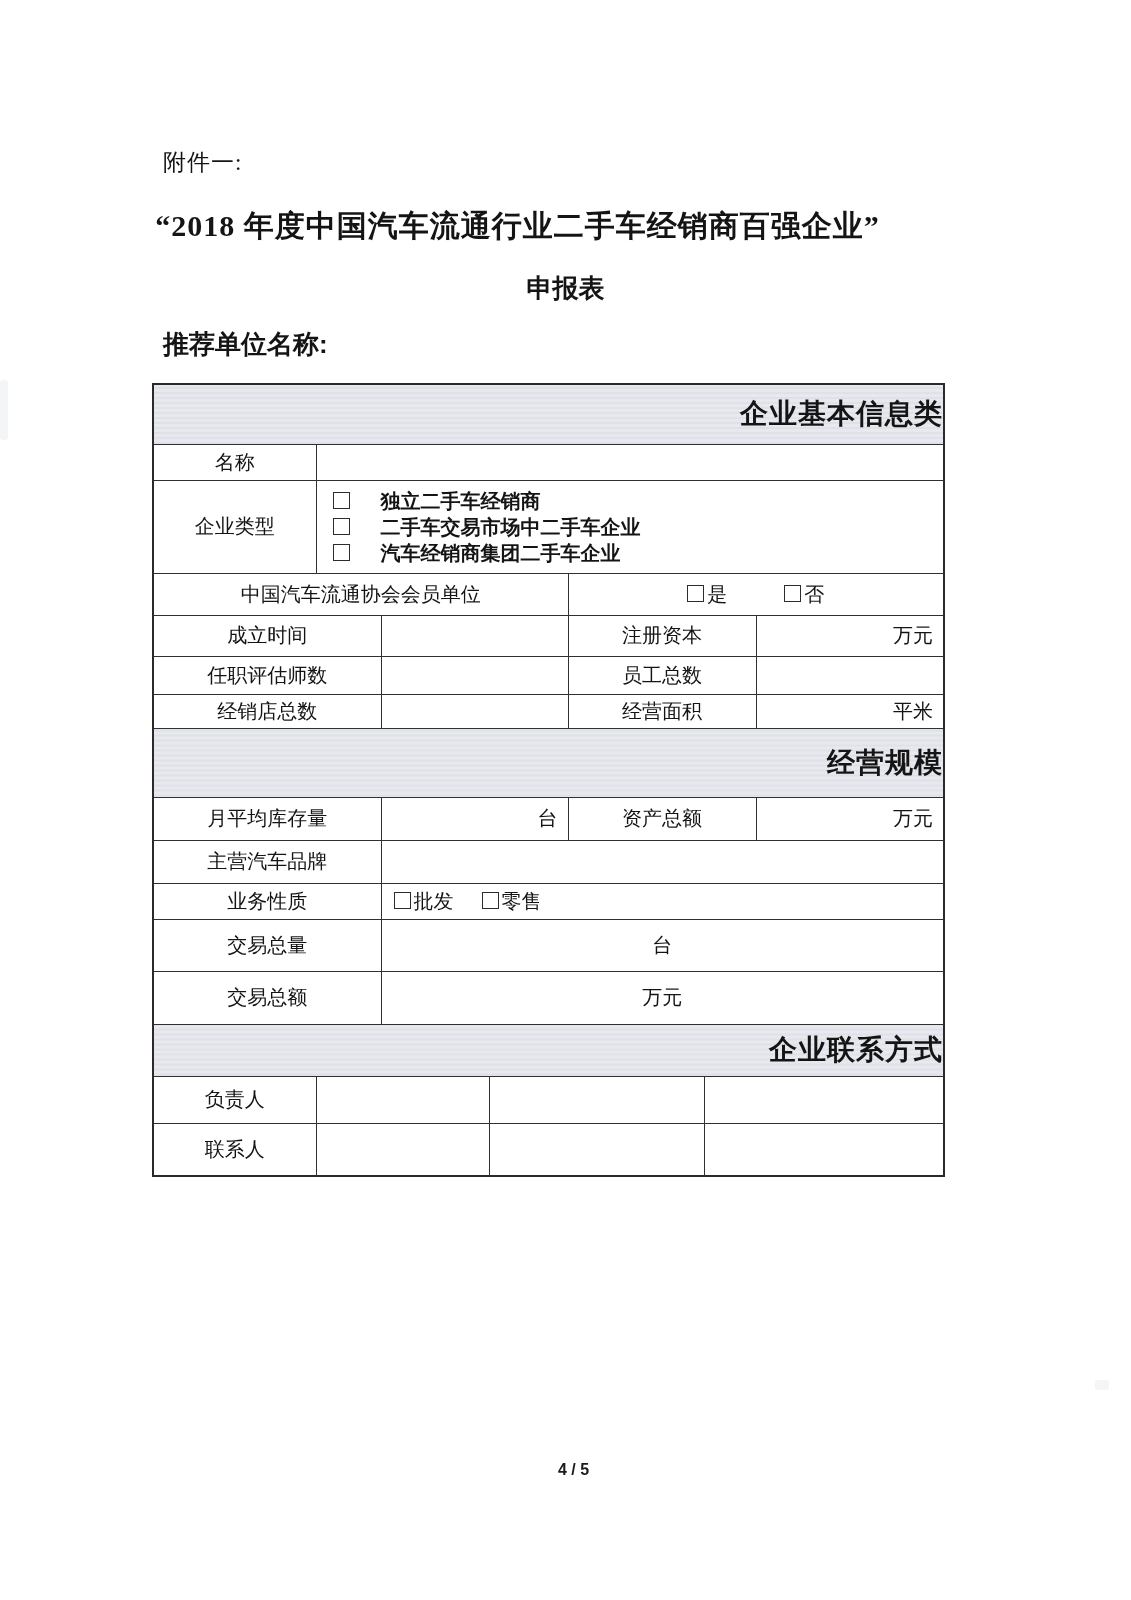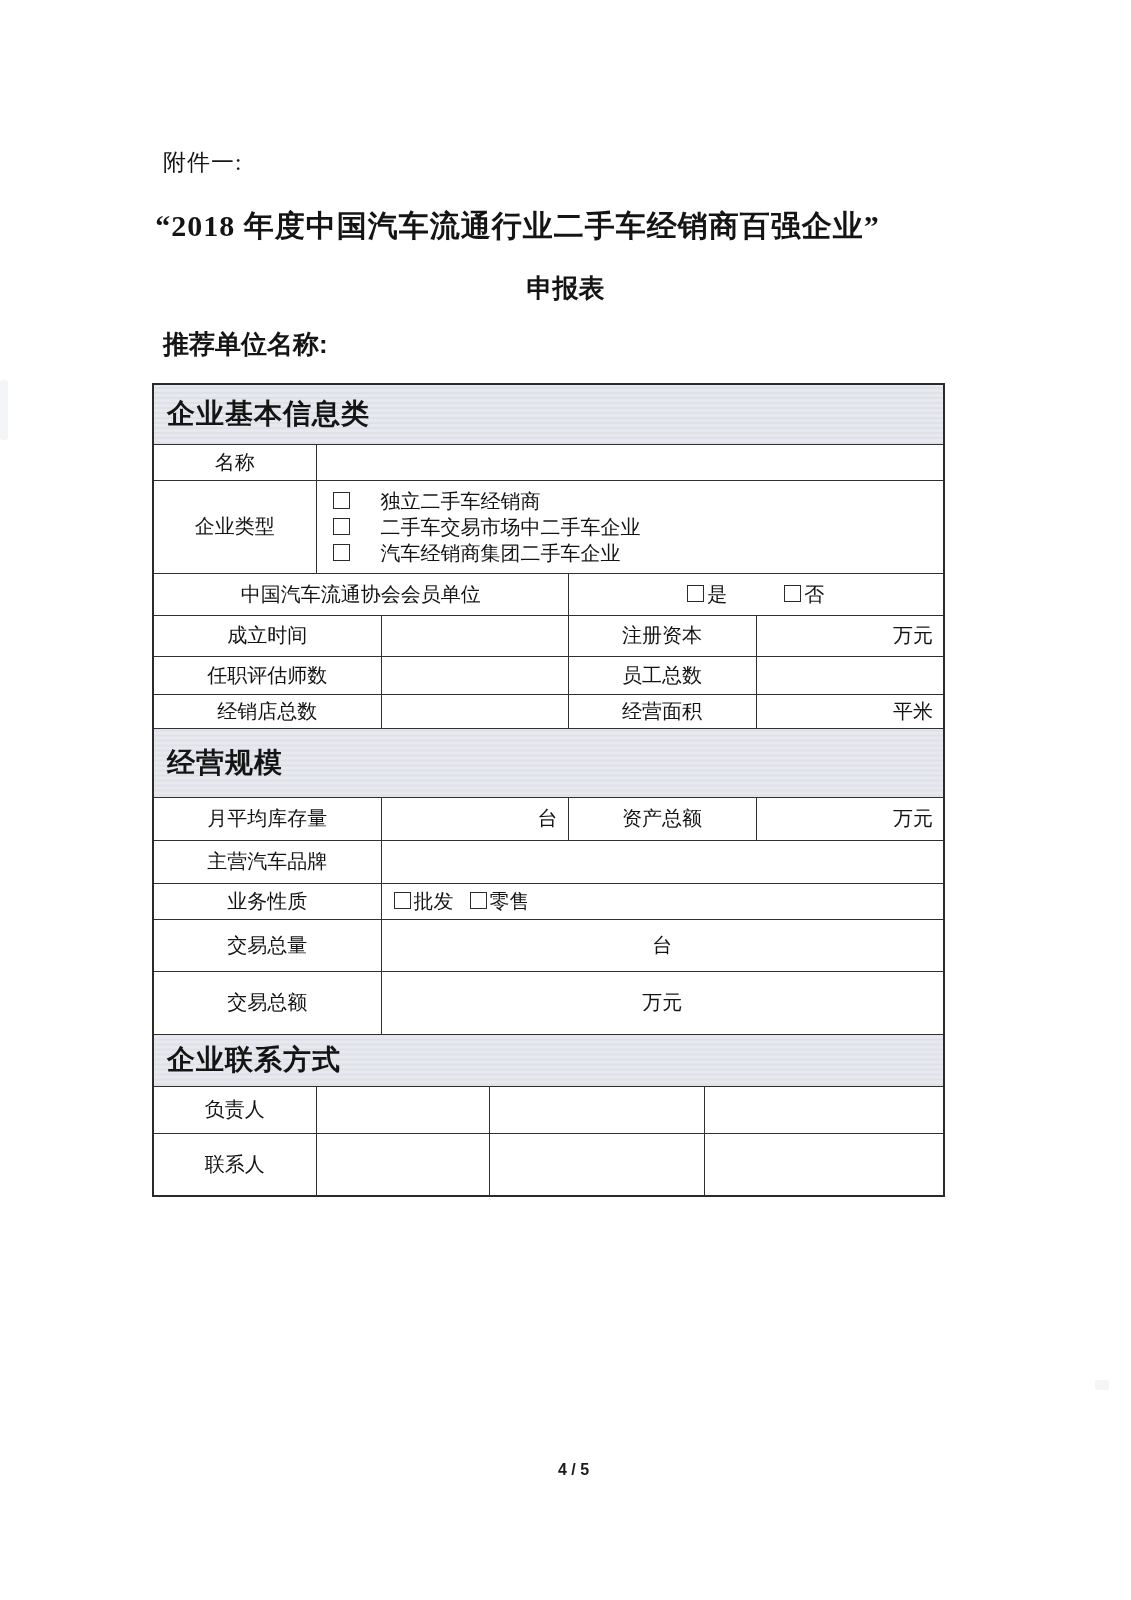--- a/index.html
+++ b/index.html
@@ -44,30 +44,30 @@
   td{
     border:1.6px solid #303030;
     padding:0;
     font-size:20px;
     vertical-align:middle;
     overflow:hidden;
   }
   
   .h60{height:60px}.h36{height:36px}.h91{height:91px}.h42{height:42px}
   .h41{height:41px}.h38{height:38px}.h34{height:34px}.h59{height:69px}
-  .h43{height:43px}.h52{height:52px}.h53{height:63px}.h62{height:52px}
+  .h43{height:43px}.h52{height:52px}.h53{height:53px}.h62{height:52px}
   .h47{height:47px}
 
   .sec{
     background:#e6e8ee;
     background-image:repeating-linear-gradient(0deg, rgba(90,100,120,0.05) 0 2px, rgba(255,255,255,0.04) 2px 5px);
     font-weight:bold;
     font-size:28px;
     font-family:"Liberation Sans", sans-serif;
-    text-align:left;
+    text-align:right;
     padding-left:13px;
     letter-spacing:1px;
   }
   .lbl{text-align:center;}
   .val-r{text-align:right;padding-right:10px;}
   .val-c{text-align:center;}
   .val-l{text-align:left;padding-left:12px;}
 
   .cb{
     display:inline-block;
@@ -75,32 +75,32 @@
     border:1.8px solid #2c2c2c;
     vertical-align:-1px;
     background:#fff;
   }
   .cbw{white-space:nowrap;}
   .cbw .cb{margin-right:3px;}
 
   .opt-list{padding:7px 0 7px 16px;}
   .opt{
     display:flex;align-items:center;
-    height:26px;line-height:26px;
+    height:26px;line-height:26px;font-weight:bold;
   }
   .opt .cb{margin-right:31px;flex:0 0 auto;}
 
   .member-choice .cbw + .cbw{margin-left:57px;}
 
   .period{
     text-align:center;font-weight:bold;font-size:27px;
     font-family:"Liberation Serif", serif;
     letter-spacing:1px;
   }
-  .biz .cbw + .cbw{margin-left:16px;}
+  .biz .cbw + .cbw{margin-left:28px;}
 
   .footer{
     position:absolute;left:0;top:1461px;width:1131px;
     text-align:center;
     font-family:"Liberation Sans", sans-serif;
     font-weight:bold;font-size:16px;
     color:#1a1a1a;
     margin-left:8px;
   }
 

